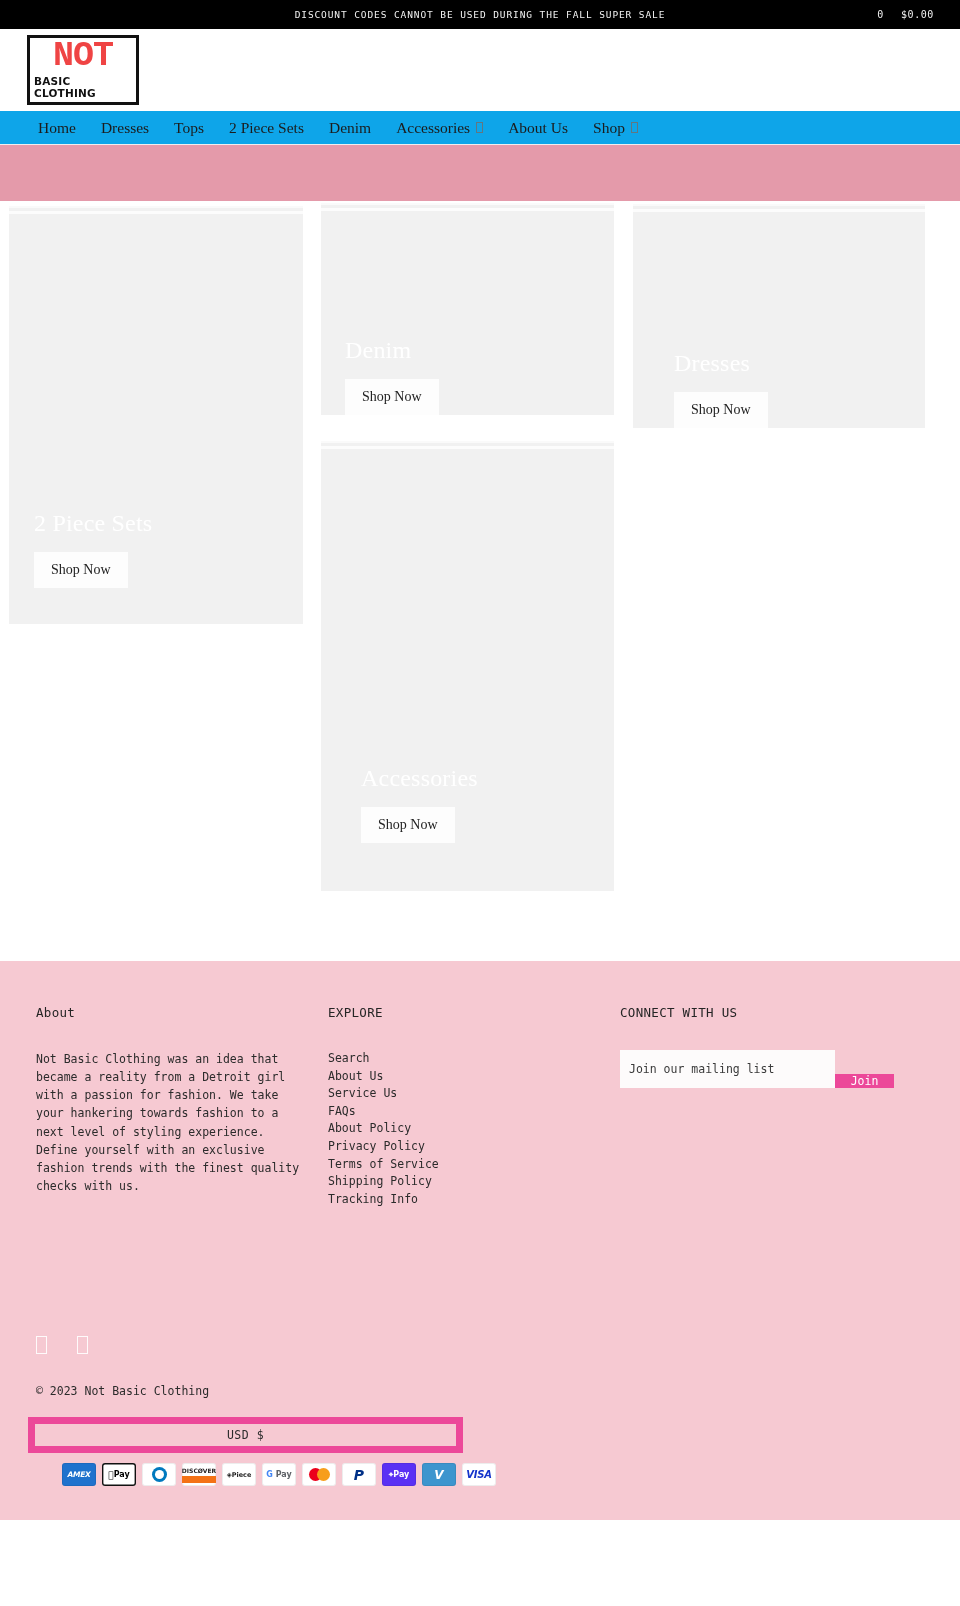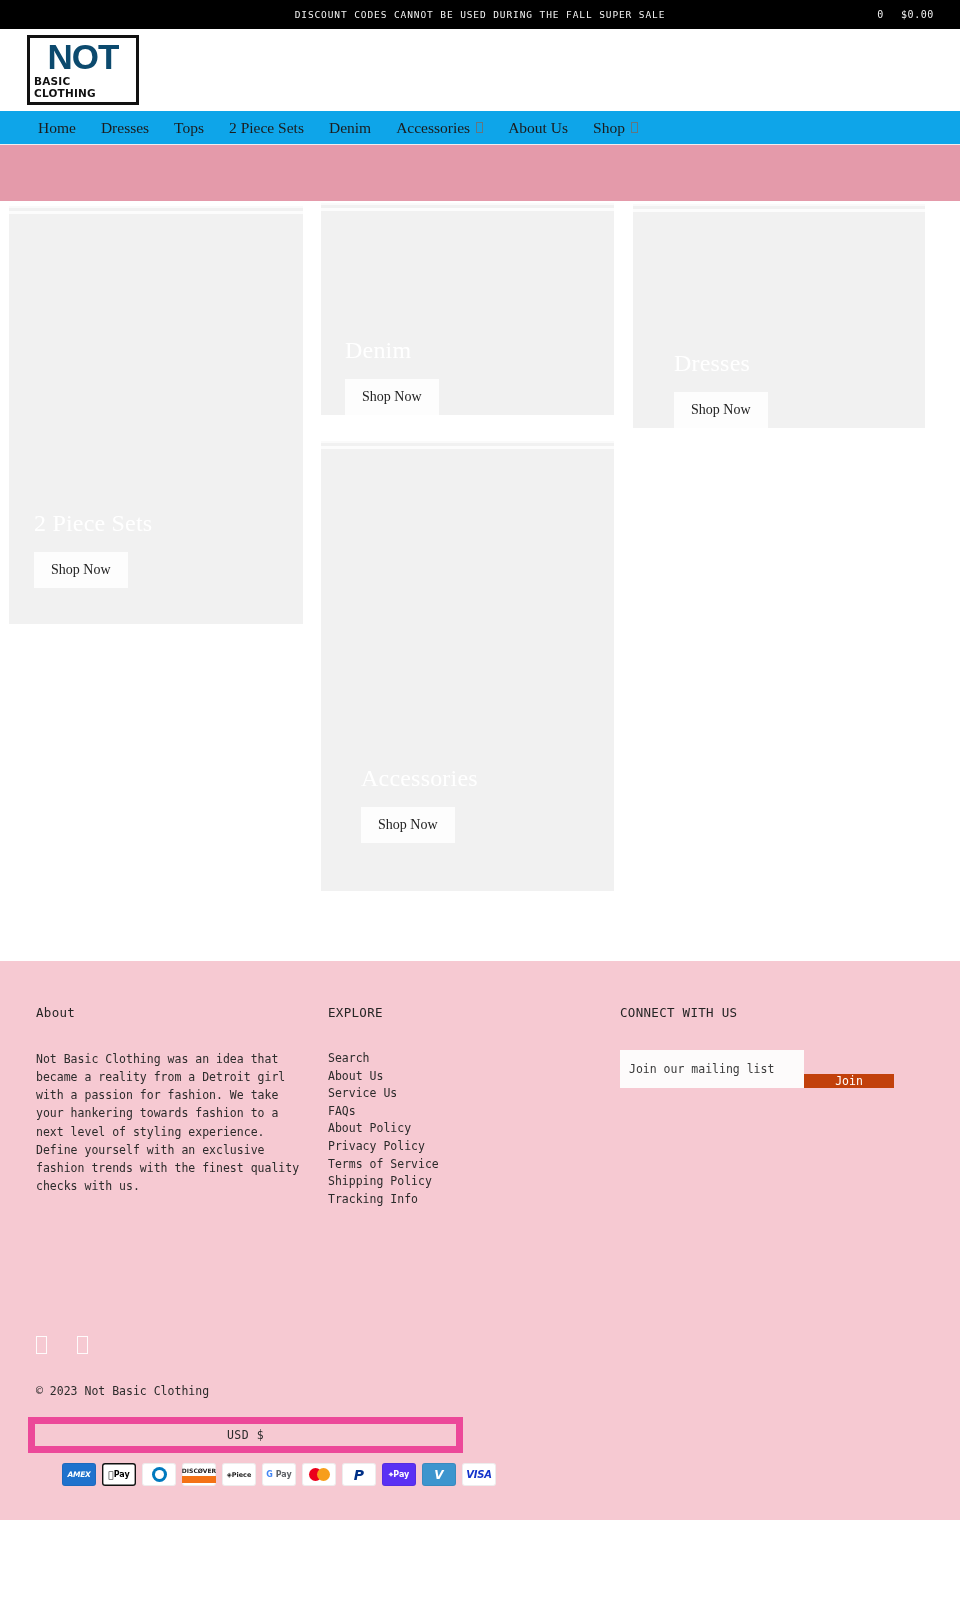--- a/index.html
+++ b/index.html
@@ -55,26 +55,26 @@
     height: 70px;
     border: 3px solid #111;
     display: flex;
     flex-direction: column;
     align-items: center;
     justify-content: center;
     background: #fff;
     padding: 3px 4px 4px;
   }
   .logo-main {
-    font-family: Liberation Sans, sans-serif;
+    font-family: Liberation Mono, monospace;
     font-weight: 700;
     font-size: 35px;
     line-height: 0.95;
     letter-spacing: -1px;
-    color: #0c4a6e;
+    color: #ef4444;
     position: relative;
   }
   .logo-sub {
     font-family: "DejaVu Sans", sans-serif;
     font-weight: 700;
     font-size: 10.5px;
     letter-spacing: 0.2px;
     color: #111;
     margin-top: 1px;
   }
@@ -217,23 +217,23 @@
     border: none;
     outline: none;
     background: #fdfbfb;
     font-family: "DejaVu Sans Mono", "Liberation Mono", monospace;
     font-size: 11.5px;
     padding: 0 9px;
     color: #333;
   }
   .newsletter input::placeholder { color: #3a3a3a; opacity: 1; }
   .newsletter button {
-    width: 90px;
+    width: 59px;
     border: none;
-    background: #c2410c;
+    background: #ec4899;
     color: #fff;
     font-family: "DejaVu Sans Mono", "Liberation Mono", monospace;
     font-size: 11.5px;
     cursor: pointer;
     margin-top: 24px;
   }
 
   .socials {
     display: flex;
     gap: 30px;

